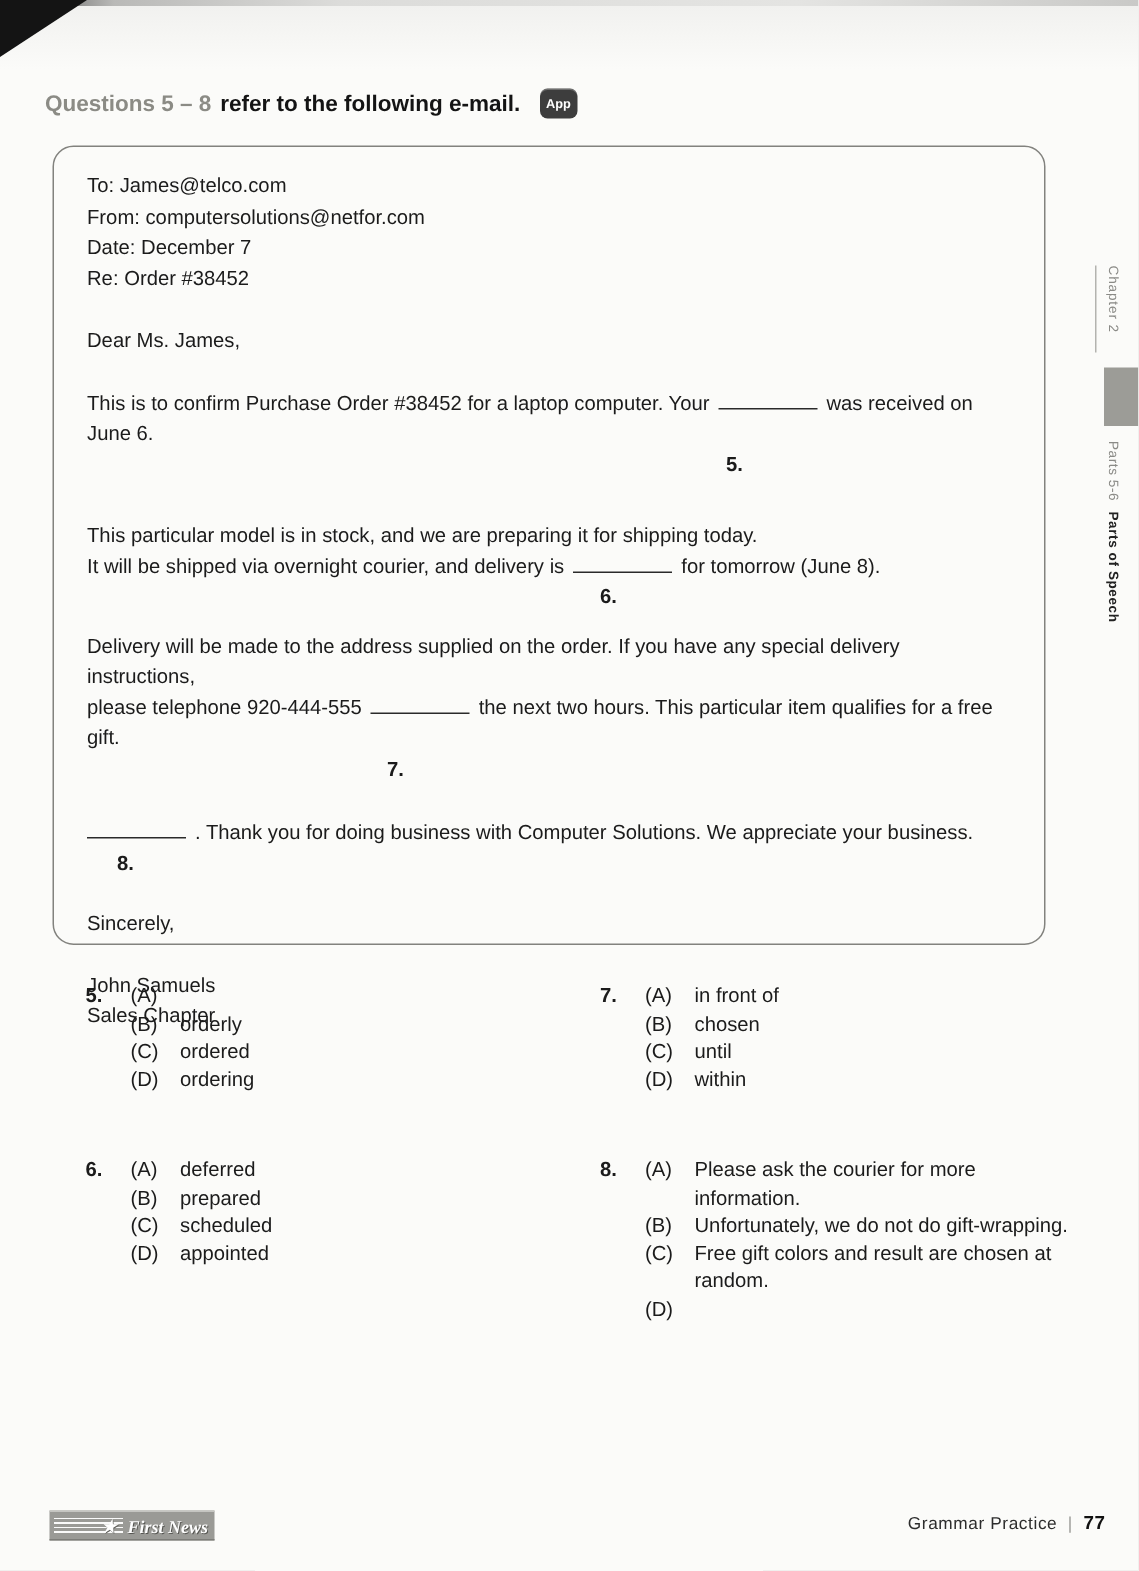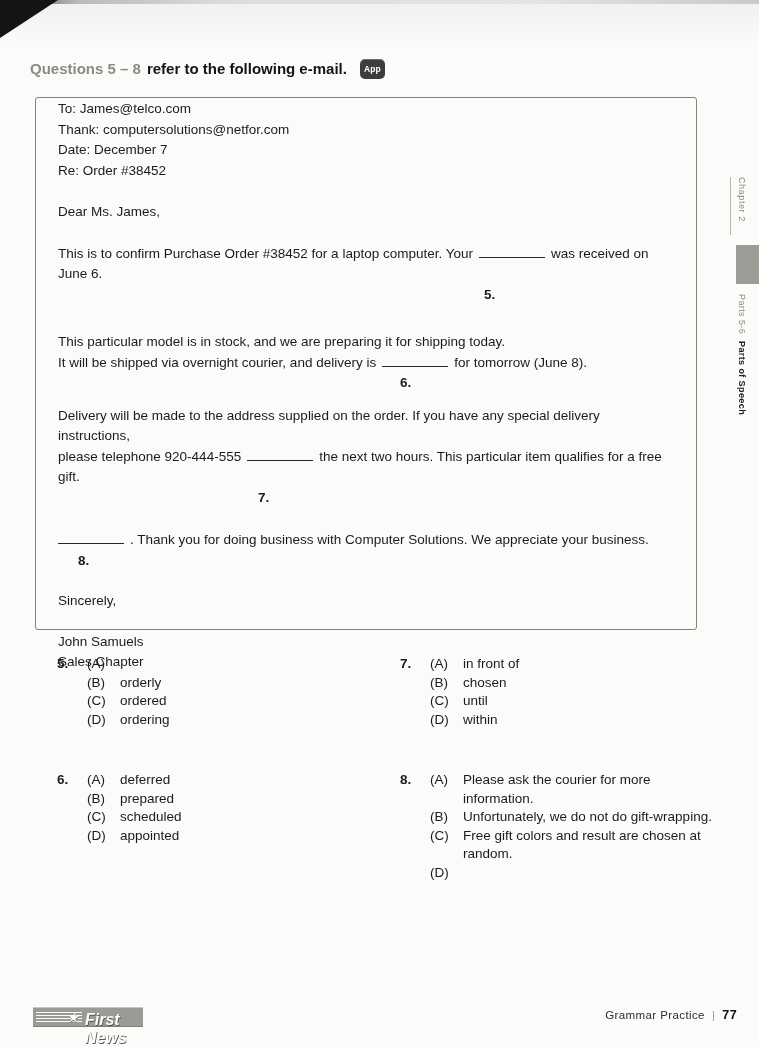--- a/index.html
+++ b/index.html
@@ -20,22 +20,22 @@
   
   .heading { position:absolute; left:30px; top:59px; font-size:15px; font-weight:bold; color:#141414; }
   .heading .q-range { color:#8b8b85; margin-right:6px; }
   .app-badge { display:inline-block; background:#3d3d3d; color:#fff;
     font-size:8.5px; font-weight:bold; line-height:1;
     padding:6px 4px 5px; border-radius:5px; margin-left:9px;
     vertical-align:2px; box-shadow:inset 0 1px 0 rgba(255,255,255,.25); }
 
   
   .email-box { position:absolute; left:35px; top:97px; width:662px; height:533px;
-    border:1.5px solid #82827e; border-radius:3px;
-    padding:1px 22px; font-size:13.5px; line-height:20.5px; background:transparent; }
+    border:1.5px solid #82827e; border-radius:14px;
+    padding:16px 22px; font-size:13.5px; line-height:20.5px; background:transparent; }
   .email-headers div { line-height:20.5px; }
   .salutation { margin-top:21px; }
   .para { margin-top:21px; }
   .para.p2 { margin-top:27px; }
   .para.p3 { margin-top:12px; }
   .para.p4 { margin-top:22px; }
   .closing { margin-top:20px; }
   .signature { margin-top:20px; }
   .blank { display:inline-block; width:66px; height:13px;
     border-bottom:1.3px solid #2a2a2a; margin:0 6px; }
@@ -68,22 +68,22 @@
   .side-parts .title { font-weight:bold; color:#222; margin-inline-start:7px; }
 
   
   .logo { position:absolute; left:33px; top:1007px; width:110px; height:20px;
     background:#9a9a96; border-top:1px solid #c5c5c1; border-bottom:1px solid #7d7d79; }
   .logo .stripes { position:absolute; left:3px; top:4px; width:46px; height:12px;
     background:repeating-linear-gradient(to bottom, rgba(255,255,255,.95) 0 1px, rgba(255,255,255,0) 1px 3px); }
   .logo .star { position:absolute; left:35px; top:2px; color:#fff; font-size:13px;
     transform:skewX(-14deg); text-shadow:0.5px 0.5px 0 #60605c; }
   .logo .text { position:absolute; left:52px; top:3px;
-    font-family:Liberation Sans, sans-serif; font-style:italic; font-weight:bold;
-    font-size:16px; color:#fdfdfd; text-shadow:0.7px 0.7px 0 #565652; }
+    font-family:Liberation Serif, serif; font-style:italic; font-weight:bold;
+    font-size:12px; color:#fdfdfd; text-shadow:0.7px 0.7px 0 #565652; }
   .footer-right { position:absolute; right:22px; top:1008px; font-size:11.5px;
     color:#2d2d2d; letter-spacing:.4px; }
   .footer-right .sep { color:#9a9a96; margin:0 7px; }
   .footer-right .pageno { font-weight:bold; font-size:12.5px; color:#111; }
 </style>
 </head>
 <body>
 
 <div class="page">
 
@@ -92,21 +92,21 @@
   <div class="corner-wedge"></div>
 
   <div class="heading">
     <span class="q-range">Questions 5 – 8</span><span>refer to the following e-mail.</span>
     <span class="app-badge">App</span>
   </div>
 
   <div class="email-box">
     <div class="email-headers">
       <div>To: James@telco.com</div>
-      <div>Thank: computersolutions@netfor.com</div>
+      <div>From: computersolutions@netfor.com</div>
       <div>Date: December 7</div>
       <div>Re: Order #38452</div>
     </div>
 
     <p class="salutation">Dear Ms. James,</p>
 
     <p class="para p1"><span>This is to confirm Purchase Order #38452 for a laptop computer. Your</span><span class="blank"></span><span>was received on June 6.</span></p>
     <div class="qnum n5">5.</div>
 
     <p class="para p2"><span>This particular model is in stock, and we are preparing it for shipping today.</span><br>

